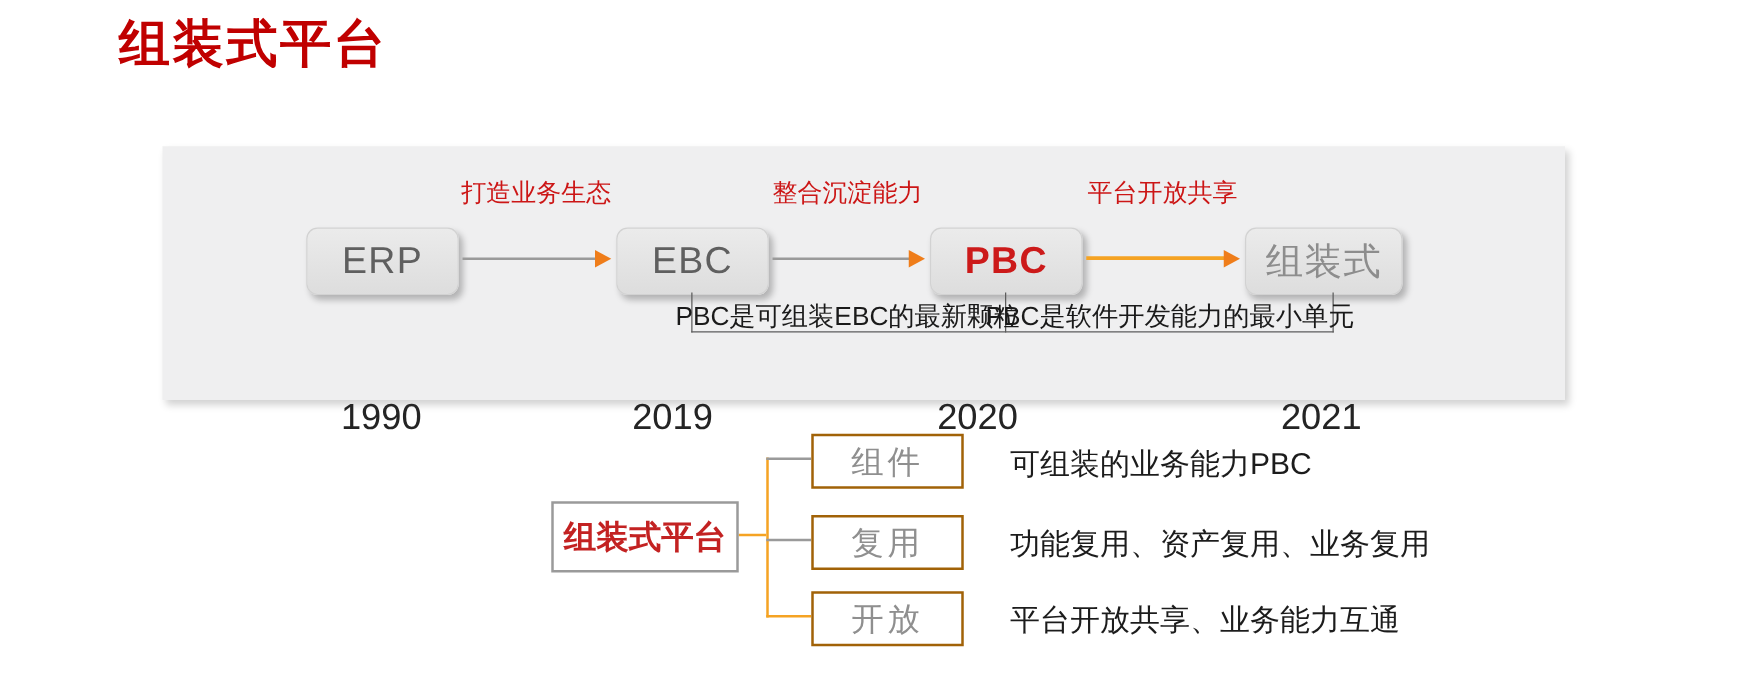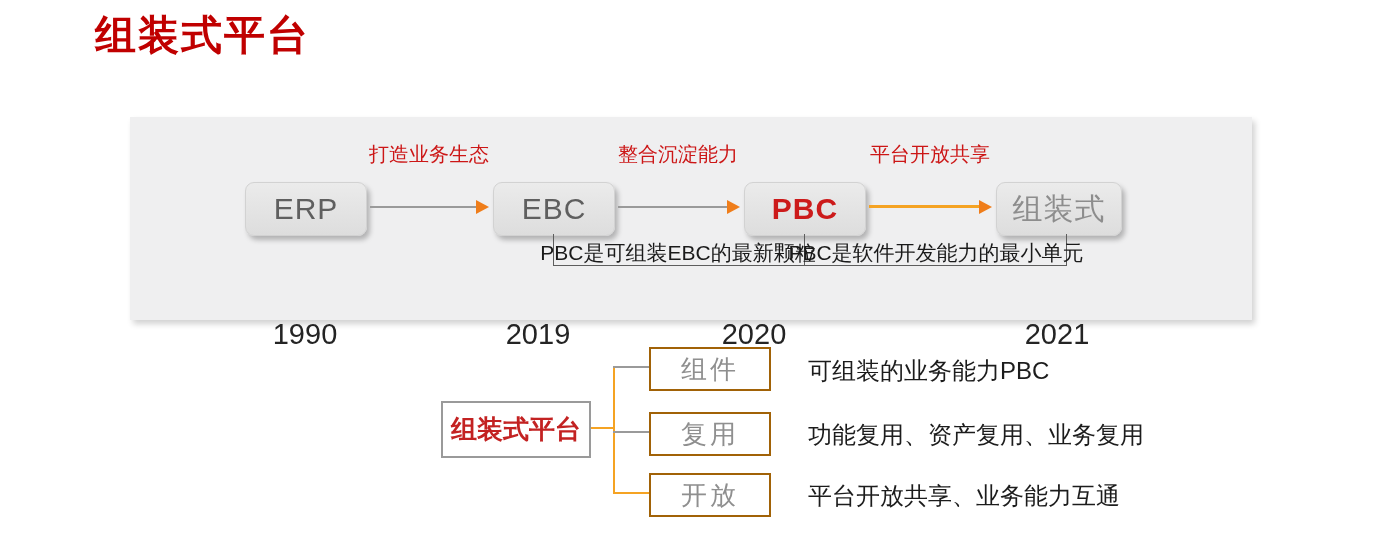--- a/index.html
+++ b/index.html
@@ -44,21 +44,21 @@
   .vline{width:1px;background:#5d5d5d;}
   .v0{left:553px;top:234px;height:32px;}
   .v1{left:804px;top:234px;height:32px;}
   .v2{left:1066px;top:234px;height:32px;}
   .hline{left:553px;top:265px;width:514px;height:1px;background:#5d5d5d;}
   .note{top:239px;font-size:21px;color:#1a1a1a;transform:translateX(-50%);white-space:nowrap;}
   .n0{left:678px;} .n1{left:936px;}
 
   
   .year{top:280px;font-size:29px;color:#242424;transform:translateX(-50%);white-space:nowrap;margin-top:38px;}
-  .y0{left:305px;} .y1{left:538px;} .y2{left:754px;} .y3{left:1057px;}
+  .y0{left:305px;} .y1{left:538px;} .y2{left:782px;} .y3{left:1057px;}
 
   
   .tree-root{left:441px;top:401px;width:146px;height:53px;background:#ffffff;
              border:2px solid #9a9a9a;display:flex;align-items:center;justify-content:center;
              font-size:26px;font-weight:700;color:#c32222;white-space:nowrap;}
   .branch-box{left:649px;width:118px;height:40px;background:#ffffff;border:2px solid #a16207;
               display:flex;align-items:center;justify-content:center;
               font-size:26px;color:#8f8f8f;letter-spacing:3px;white-space:nowrap;}
   .b0{top:347px;} .b1{top:412px;} .b2{top:473px;}
   .desc{left:808px;font-size:24px;color:#1c1c1c;white-space:nowrap;}

